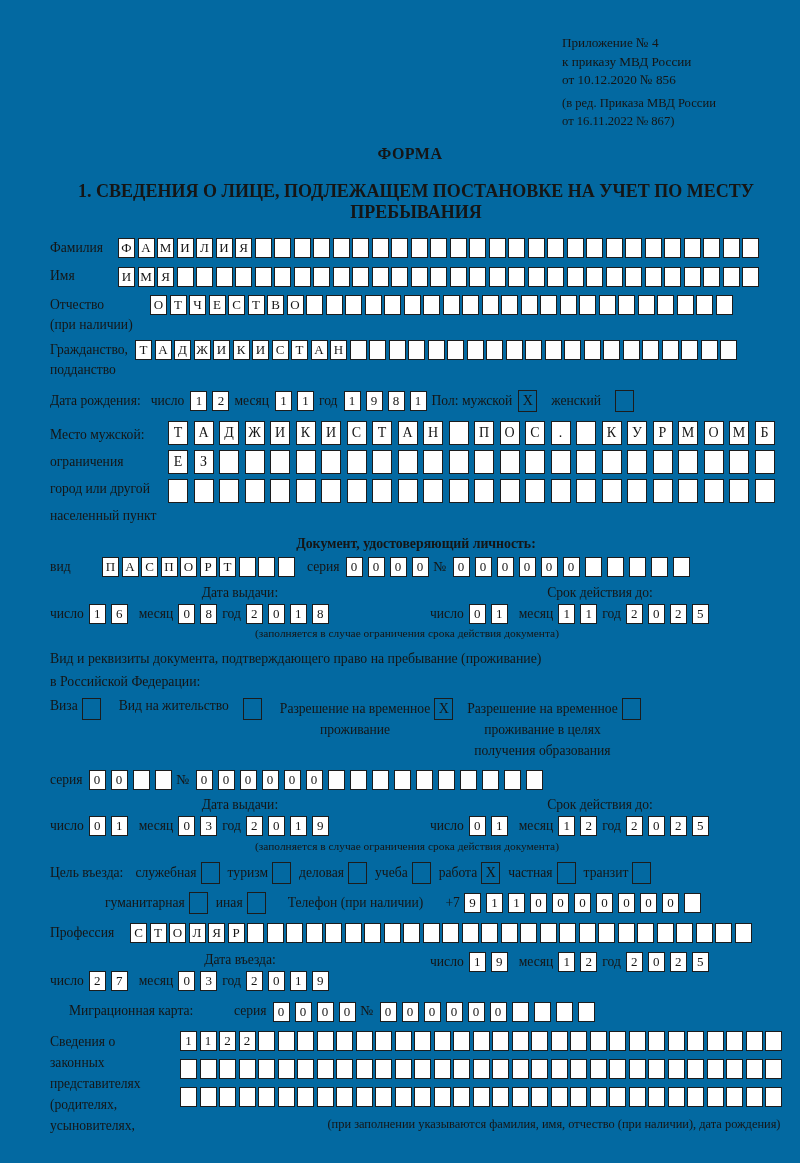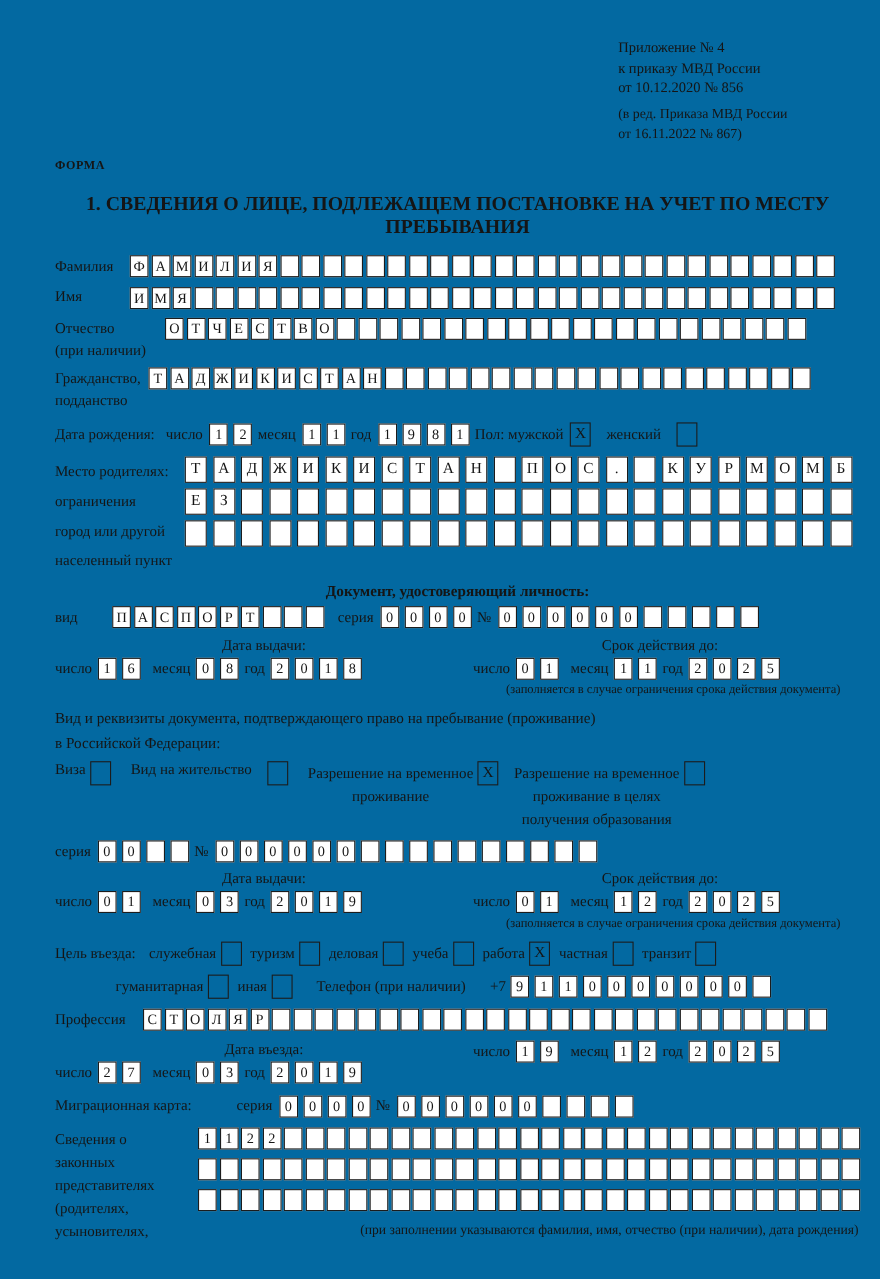--- a/index.html
+++ b/index.html
@@ -4,21 +4,21 @@
 <style>
   * { margin:0; padding:0; box-sizing:border-box; }
   html,body { background:#888; }
   .page {
     width:800px; height:1163px; margin:0 auto; background:#0369a1;
     font-family:"Liberation Serif","DejaVu Serif",serif; color:#151515;
     position:relative; overflow:hidden; padding:34px 18px 0 50px;
   }
   .top-note { margin-left:auto; width:220px; font-size:13.2px; line-height:1.42; }
   .top-note .sub { margin-top:5px; font-size:12.6px; }
-  .forma { text-align:left; font-weight:bold; font-size:11px; margin:14px 12px 0 0; letter-spacing:.5px; }
+  .forma { text-align:center; font-weight:bold; font-size:16px; margin:14px 12px 0 0; letter-spacing:.5px; }
   .title { text-align:center; font-weight:bold; font-size:15.2px; line-height:1.5; margin-top:14px; }
   .blank-line { display:inline-block; width:56px; border-bottom:2px solid #444; height:12px; margin-left:10px; }
   .sec-heading { text-align:center; font-weight:bold; font-size:18px; margin-top:18px; }
 
   .lbl { font-size:13.6px; line-height:1.5; }
   .frow { display:flex; align-items:center; margin-top:8px; }
   .frow.top { align-items:flex-start; }
 
   .cell {
     display:inline-block; width:17px; height:20px; border:1.5px solid #1c1c1c;
@@ -43,21 +43,21 @@
   .bp-rows > div { margin-bottom:5px; }
 
   .center-b { text-align:center; font-weight:bold; font-size:13.8px; margin-top:7px; }
 
   .datepair { display:flex; margin-top:7px; }
   .dp-left { width:380px; flex:0 0 auto; }
   .dp-right { width:340px; flex:0 0 auto; }
   .dp-title { text-align:center; font-size:13.6px; margin-bottom:3px; }
   .dp-row { display:flex; align-items:center; font-size:13.6px; }
   .dp-row .lbl { margin-right:5px; }
-  .dp-note { font-size:11.4px; text-align:right; margin:3px 18px 0 0; }
+  .dp-note { font-size:11.4px; text-align:center; margin:3px 18px 0 0; }
 
   .intro { font-size:13.8px; line-height:1.65; margin-top:9px; }
   .ckrow { display:flex; align-items:flex-start; margin-top:4px; font-size:13.6px; }
   .ckcol { text-align:center; line-height:1.55; }
   .ckrow .cbox { margin:0 4px; }
 
   .purpose { display:flex; align-items:center; font-size:13.6px; margin-top:10px; }
   .purpose span.t { margin:0 4px 0 8px; }
   .purpose span.t:first-child { margin-left:0; }
 
@@ -270,21 +270,21 @@
     <span class="gap6"></span>
     <span class="cbox">X</span>
     <span class="gap14"></span>
     <span class="lbl">женский</span>
     <span class="gap14"></span>
     <span class="cbox"></span>
   </div>
 
   <div class="frow top" style="margin-top:9px;">
     <div class="lbl w118 bp-lines">
-      <div>Место родителях:</div>
+      <div>Место мужской:</div>
       <div>ограничения</div>
       <div>город или другой</div>
       <div>населенный пункт</div>
     </div>
     <div class="bp-rows">
       <div class="cells big">
           <span class="cell">Т</span>
           <span class="cell">А</span>
           <span class="cell">Д</span>
           <span class="cell">Ж</span>
@@ -677,21 +677,21 @@
             <span class="cell">2</span>
             <span class="cell">0</span>
             <span class="cell">2</span>
             <span class="cell">5</span>
           </div>
       </div>
     </div>
   </div>
 
   <div class="frow" style="margin-top:10px;">
-    <span class="lbl" style="width:165px;">Миграционная карта:</span>
+    <span class="lbl" style="width:165px;margin-left:19px;">Миграционная карта:</span>
     <span class="lbl">серия</span>
     <span class="gap6"></span>
     <div class="cells dm">
         <span class="cell">0</span>
         <span class="cell">0</span>
         <span class="cell">0</span>
         <span class="cell">0</span>
       </div>
     <span class="lbl">№</span>
     <span class="gap6"></span>

